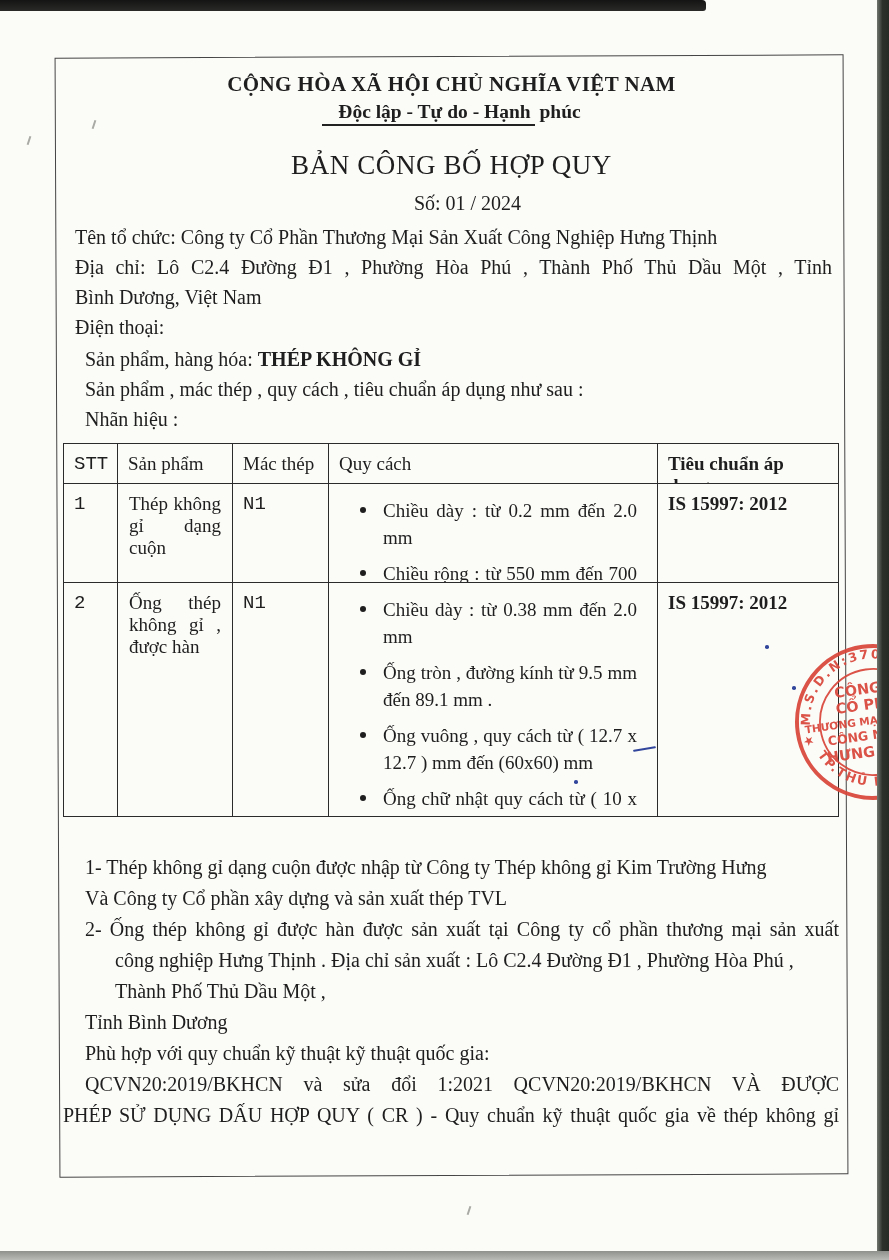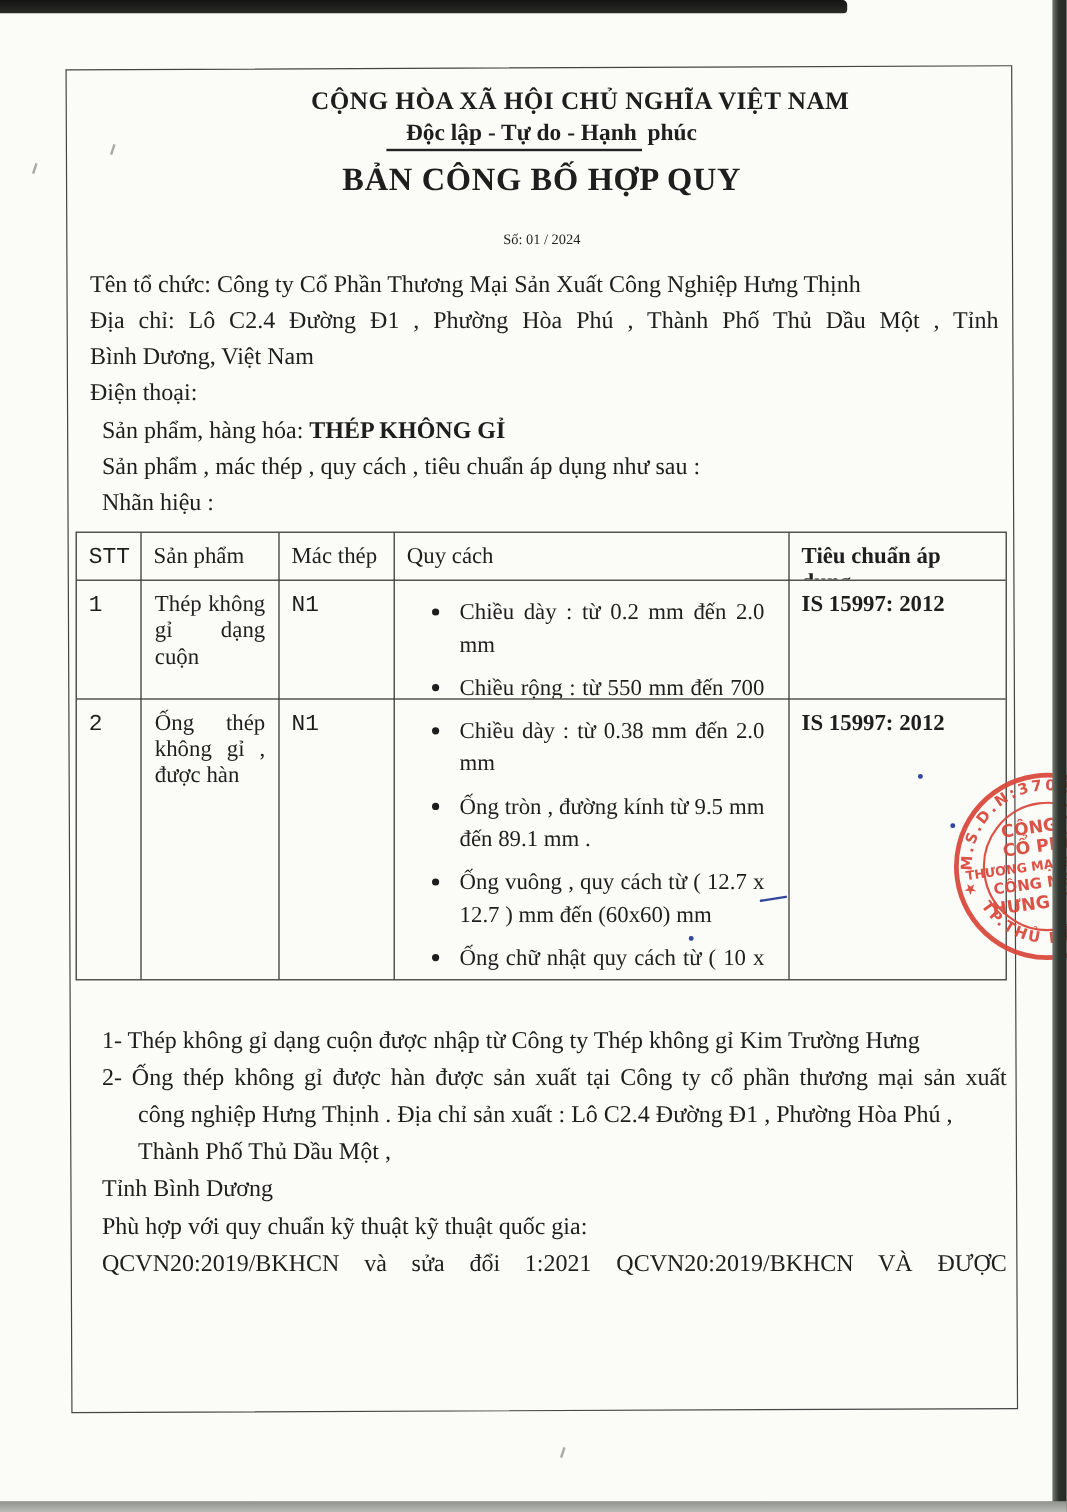--- a/index.html
+++ b/index.html
@@ -29,25 +29,25 @@
   }
   
   .page-frame {
     position:absolute; left:57px; top:56px; width:789px; height:1120px;
     border:1.6px solid #454545;
     transform:rotate(-0.25deg);
     z-index:1; background:transparent;
   }
   
   .center-band { position:absolute; left:57px; width:789px; text-align:center; z-index:2; }
-  .national-title { top:72px; font-size:21px; font-weight:bold; letter-spacing:.4px;margin-left:32px; }
+  .national-title { top:72px; font-size:21px; font-weight:bold; letter-spacing:.4px; }
   .motto { top:101px; font-size:19.5px; font-weight:bold; }
   .motto .u { border-bottom:2px solid #222; padding:0 4px 2px 16px; }
-  .doc-title { top:134px; font-size:27px; font-weight:bold; letter-spacing:.6px; }
-  .doc-number { top:192px; font-size:12px; }
+  .doc-title { top:150px; font-size:27px; font-weight:normal; letter-spacing:.6px; }
+  .doc-number { top:192px; font-size:20px;margin-left:16px; }
   
   .info-block { position:absolute; left:75px; top:222px; width:757px; z-index:2; font-size:20px; }
   .info-line { line-height:30px; }
   .justify-full { text-align:justify; text-align-last:justify; }
   .indent-sm { padding-left:10px; }
   .gap-top { margin-top:2px; }
   .bold { font-weight:bold; }
   
   .spec-table {
     position:absolute; left:63px; top:443px; z-index:2;
@@ -137,26 +137,28 @@
         <li>Ống tròn , đường kính từ 9.5 mm đến 89.1 mm .</li>
         <li>Ống vuông , quy cách từ ( 12.7 x 12.7 ) mm đến (60x60) mm</li>
         <li>Ống chữ nhật quy cách từ ( 10 x 20 ) mm đến ( 50 x100) mm</li>
       </ul>
     </div>
   <div class="cell last-col last-row">IS 15997: 2012</div>
 </div>
 
 <div class="notes-block">
     <div class="note-line indent-1">1- Thép không gỉ dạng cuộn được nhập từ Công ty Thép không gỉ Kim Trường Hưng</div>
+    <div class="note-line indent-1">Và Công ty Cổ phần xây dựng và sản xuất thép TVL</div>
     <div class="note-line indent-1 justify-full">2- Ống thép không gỉ được hàn được sản xuất tại Công ty cổ phần thương mại sản xuất</div>
     <div class="note-line indent-2">công nghiệp Hưng Thịnh . Địa chỉ sản xuất : Lô C2.4 Đường Đ1 , Phường Hòa Phú ,</div>
     <div class="note-line indent-2">Thành Phố Thủ Dầu Một ,</div>
     <div class="note-line indent-1">Tỉnh Bình Dương</div>
     <div class="note-line indent-1">Phù hợp với quy chuẩn kỹ thuật kỹ thuật quốc gia:</div>
     <div class="note-line indent-1 justify-full">QCVN20:2019/BKHCN và sửa đổi 1:2021 QCVN20:2019/BKHCN VÀ ĐƯỢC</div>
+    <div class="note-line indent-0 justify-full">PHÉP SỬ DỤNG DẤU HỢP QUY ( CR ) - Quy chuẩn kỹ thuật quốc gia về thép không gỉ</div>
   </div>
 
 <svg class="stamp" viewBox="-85 -85 200 172" width="200" height="172">
   <g transform="rotate(-8)" fill="none" stroke="#d9463a">
     <circle cx="0" cy="0" r="76" stroke-width="4"></circle>
     <circle cx="0" cy="0" r="53" stroke-width="1.8"></circle>
     <path id="stampTopArc" d="M -60.5 17 A 63 63 0 1 1 60.5 17" stroke="none"></path>
     <path id="stampBottomArc" d="M -63 13 A 64.5 64.5 0 0 0 63 13" stroke="none"></path>
     <text font-size="12.5" letter-spacing="2.2" fill="#d9463a" stroke="none">
       <textPath href="#stampTopArc" startOffset="1%">★ M.S.D.N:3702266</textPath>

